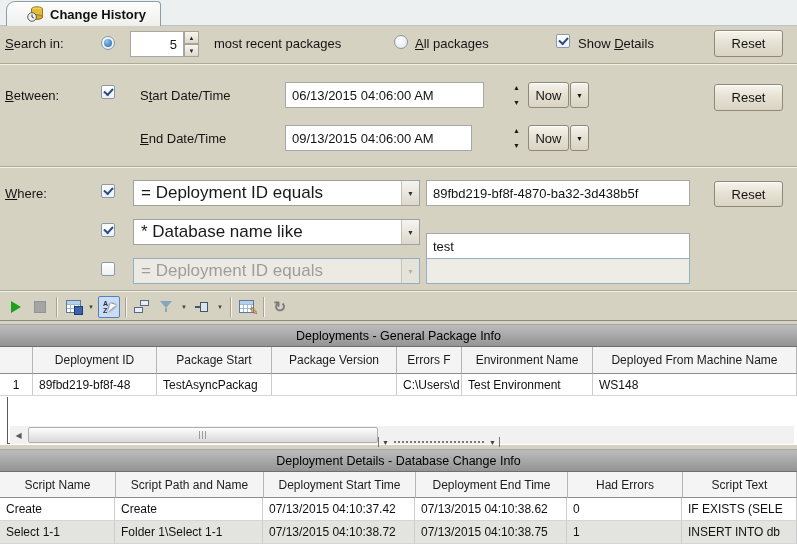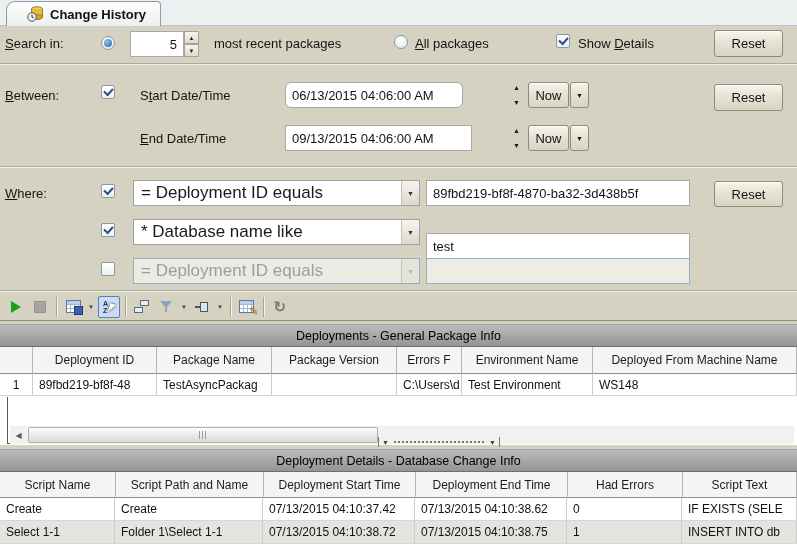--- a/index.html
+++ b/index.html
@@ -130,21 +130,21 @@
   <div class="lbl" style="left:415px;top:36px;"><u>A</u>ll packages</div>
   <div class="chk checked" style="left:556px;top:34px;"></div>
   <div class="lbl" style="left:578px;top:36px;">Show <u>D</u>etails</div>
   <div class="btn" style="left:714px;top:30px;width:69px;height:27px;">Reset</div>
 
   <div class="groove" style="top:63px;"></div>
 
   <div class="lbl" style="left:5px;top:88px;"><u>B</u>etween:</div>
   <div class="chk checked" style="left:101px;top:85px;"></div>
   <div class="lbl" style="left:140px;top:88px;">S<u>t</u>art Date/Time</div>
-  <input class="txt" style="left: 285px; top: 82px; width: 178px; border-radius: 6px;" value="06/13/2015 04:06:00 AM">
+  <input class="txt" style="left: 285px; top: 82px; width: 199px;" value="06/13/2015 04:06:00 AM">
   <div class="dspin" style="left:509px;top:84px;height:22px;">
     <span>▲</span>
     <span>▼</span>
   </div>
   <div class="btn" style="left:528px;top:82px;width:41px;height:26px;">Now</div>
   <div class="btn" style="left:570px;top:82px;width:19px;height:26px;font-size:7px;">▼</div>
   <div class="btn" style="left:714px;top:84px;width:69px;height:27px;">Reset</div>
 
   <div class="lbl" style="left:140px;top:131px;"><u>E</u>nd Date/Time</div>
   <input class="txt" style="left: 285px; top: 125px; width: 187px;" value="09/13/2015 04:06:00 AM">
@@ -230,21 +230,21 @@
     <div class="tbtn">
         <span class="ico-refresh">↻</span>
       </div>
   </div>
 
   <div class="gtitle" style="top:324px;">Deployments - General Package Info</div>
   <div class="gpanel" style="top:347px;height:98px;">
     <div class="grow" style="height:27px;">
       <div class="hcell" style="width:33px;"></div>
       <div class="hcell" style="width:124px;">Deployment ID</div>
-      <div class="hcell" style="width:115px;">Package Name</div>
+      <div class="hcell" style="width:115px;">Package Start</div>
       <div class="hcell" style="width:125px;">Package Version</div>
       <div class="hcell" style="width:65px;">Errors F</div>
       <div class="hcell" style="width:131px;">Environment Name</div>
       <div class="hcell" style="flex:1;">Deployed From Machine Name</div>
     </div>
     <div class="grow" style="height:22px;">
       <div class="dcell center" style="width:33px;">1</div>
       <div class="dcell" style="width:124px;">89fbd219-bf8f-48</div>
       <div class="dcell" style="width:115px;">TestAsyncPackag</div>
       <div class="dcell" style="width:125px;"></div>

